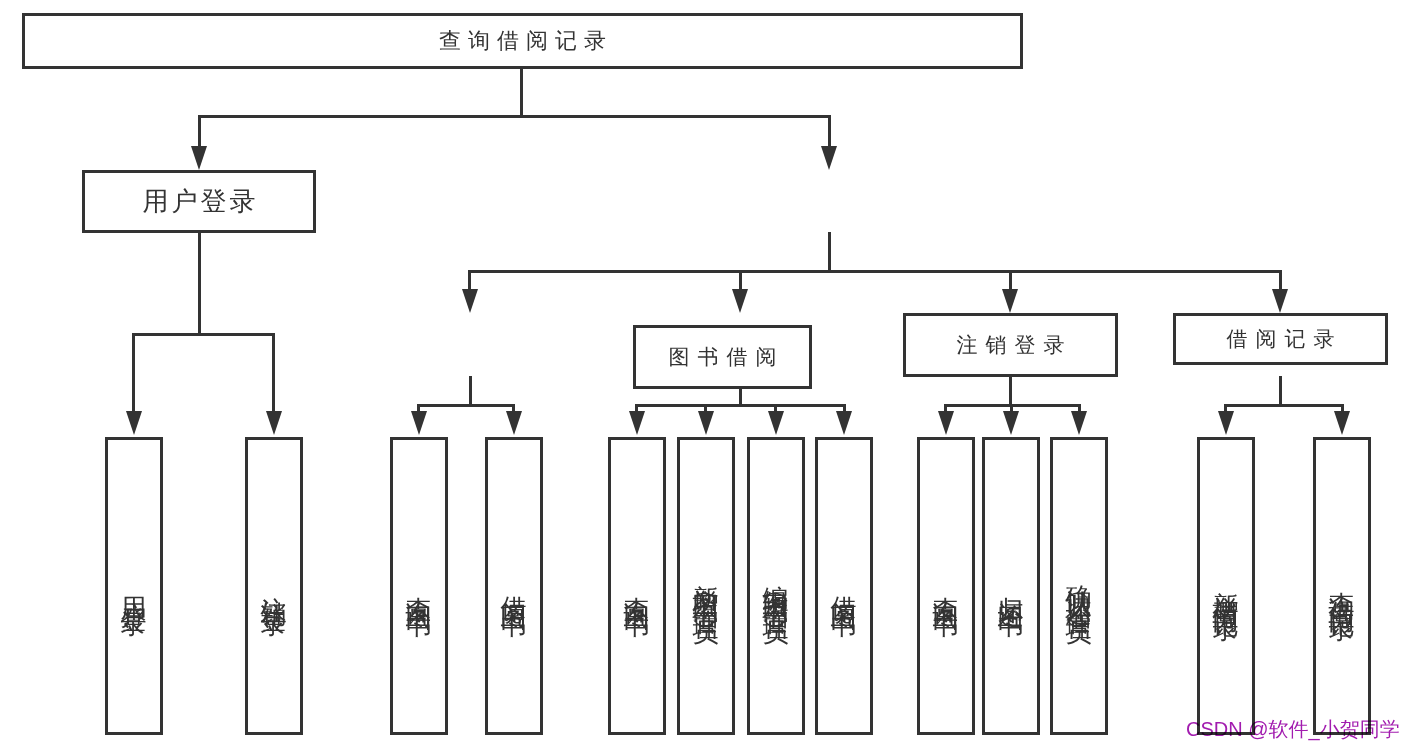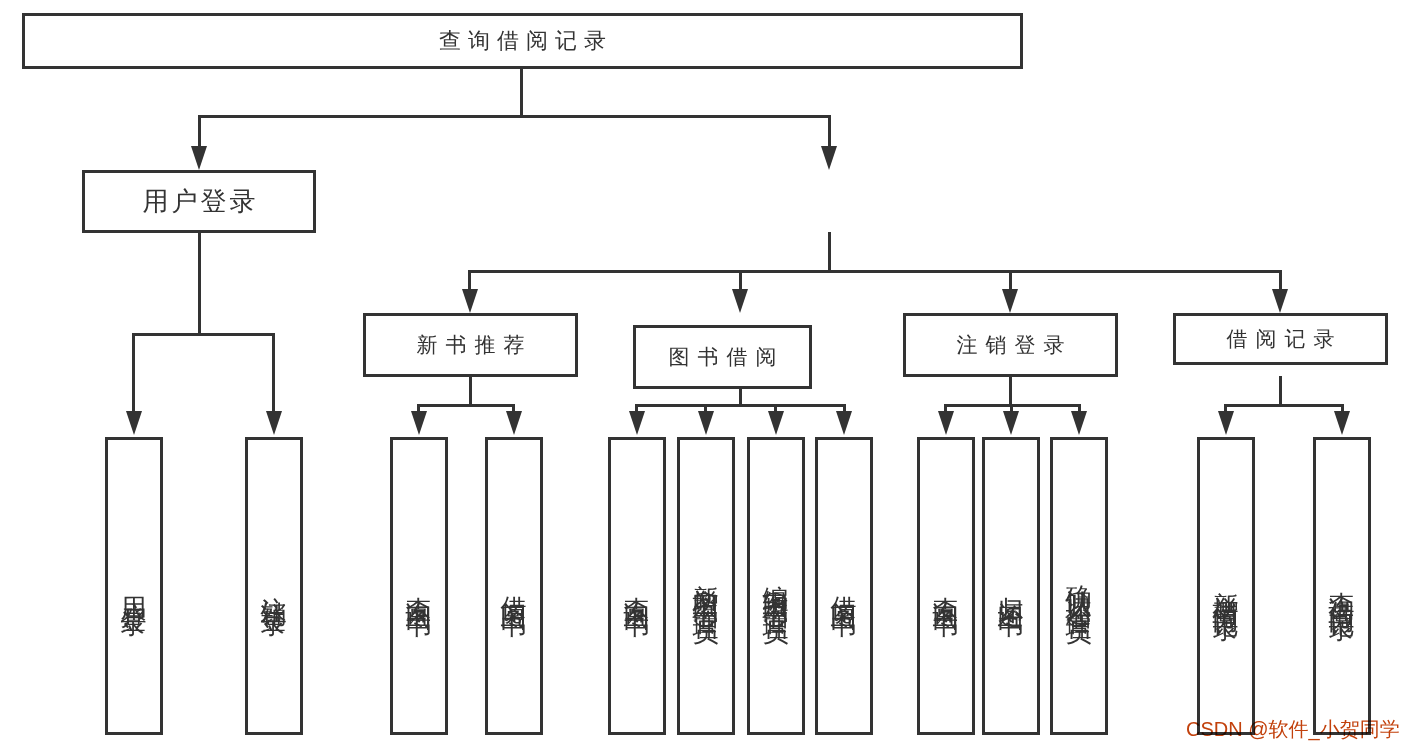--- a/index.html
+++ b/index.html
@@ -24,21 +24,21 @@
     white-space:nowrap;
   }
   .line { position:absolute; background:#333333; z-index:1; }
   .arrow {
     position:absolute; width:0; height:0; z-index:1;
     border-left:8px solid transparent; border-right:8px solid transparent;
     border-top:24px solid #333333;
   }
   .watermark {
     position:absolute; left:1186px; top:716px;
-    font-size:20px; color:#c2410c; white-space:nowrap;
+    font-size:20px; color:#a21caf; white-space:nowrap;
     z-index:5; mix-blend-mode:multiply;
   }
 </style>
 </head>
 <body>
 
 <div id="stage">
 
   <div class="box" style="left:22px;top:13px;width:1001px;height:56px">
     <span class="lbl-root">查询借阅记录</span>
@@ -59,23 +59,20 @@
   <div class="line" style="left:468px;top:270px;width:814px;height:3px"></div>
   <div class="line" style="left:468px;top:270px;width:3px;height:21px"></div>
   <div class="arrow" style="left:462px;top:289px"></div>
   <div class="line" style="left:739px;top:270px;width:3px;height:21px"></div>
   <div class="arrow" style="left:732px;top:289px"></div>
   <div class="line" style="left:1009px;top:270px;width:3px;height:21px"></div>
   <div class="arrow" style="left:1002px;top:289px"></div>
   <div class="line" style="left:1279px;top:270px;width:3px;height:21px"></div>
   <div class="arrow" style="left:1272px;top:289px"></div>
 
-  <div class="box" style="left:363px;top:313px;width:215px;height:64px">
-    <span class="lbl-l3">新书推荐</span>
-  </div>
   <div class="box" style="left:633px;top:325px;width:179px;height:64px">
     <span class="lbl-l3">图书借阅</span>
   </div>
   <div class="box" style="left:903px;top:313px;width:215px;height:64px">
     <span class="lbl-l3">注销登录</span>
   </div>
   <div class="box" style="left:1173px;top:313px;width:215px;height:52px">
     <span class="lbl-l3">借阅记录</span>
   </div>
 

